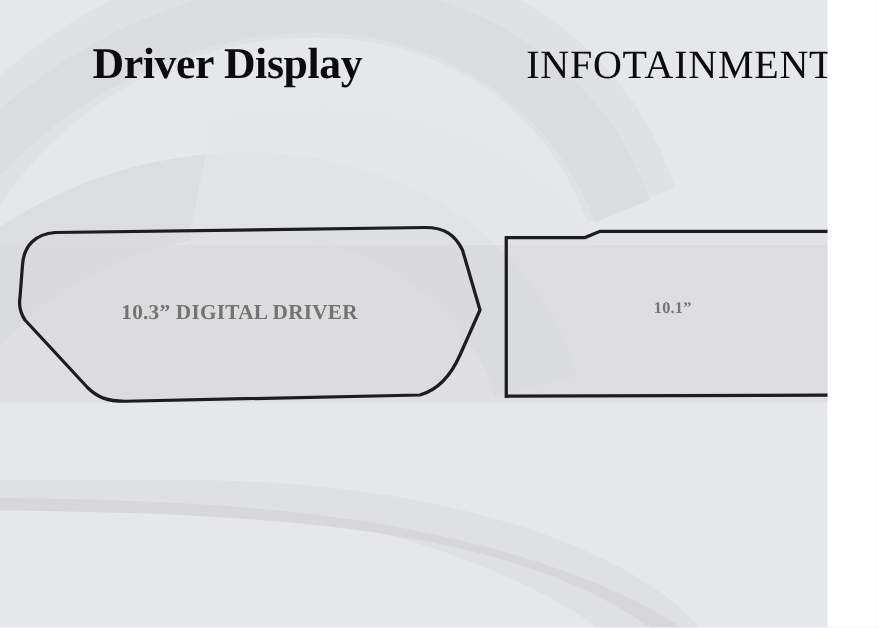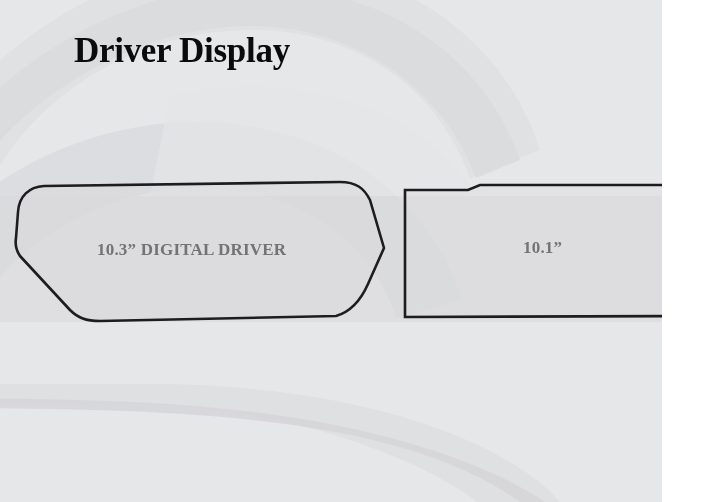--- a/index.html
+++ b/index.html
@@ -59,21 +59,21 @@
   }
   #label-driver {
     left: 97px;
     top: 241px;
     font-size: 17px;
     letter-spacing: 0.2px;
   }
   #label-infotainment {
     left: 523px;
     top: 239px;
-    font-size: 17px;
+    font-size: 13px;
     letter-spacing: 0.2px;
   }
 </style>
 </head>
 <body>
 
 <div id="stage">
 
   <svg id="bg-layer" viewBox="0 0 702 502" width="702" height="502" aria-hidden="true">
     <defs>
@@ -157,18 +157,19 @@
              L 468 190
              L 480 185
              L 690 185
              L 690 316
              L 405 317
              Z" fill="#d9dadc" fill-opacity="0.30" stroke="#1d1d20" stroke-width="2.6" stroke-linejoin="miter" stroke-linecap="square"></path>
   </svg>
 
   <h1 class="title" id="title-driver">Driver Display</h1>
 
+  <h1 class="title" id="title-infotainment">INFOTAINMENT</h1>
 
   <span class="panel-label" id="label-driver">10.3” DIGITAL DRIVER</span>
 
   <span class="panel-label" id="label-infotainment">10.1”</span>
 
 </div>
 
 </body></html>

